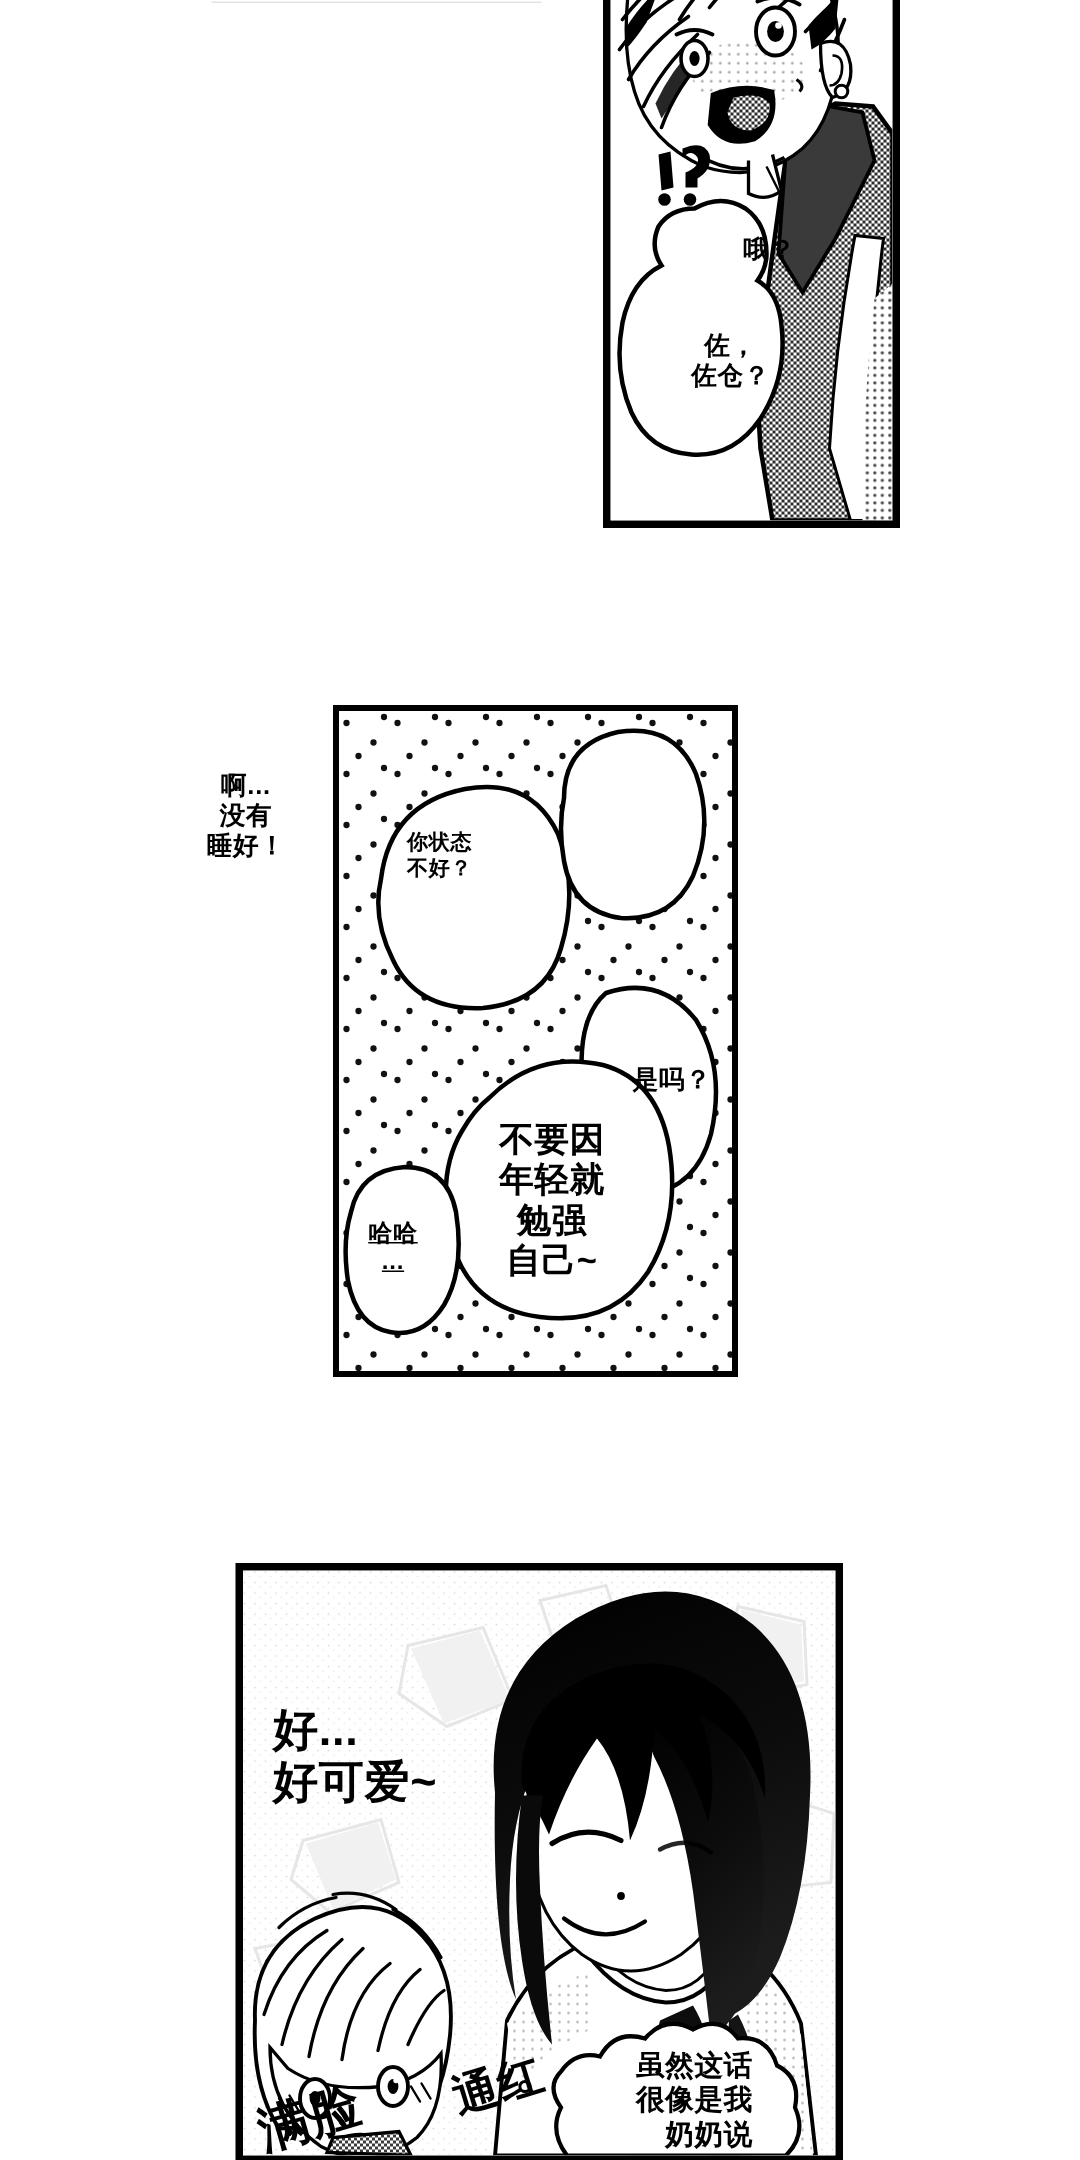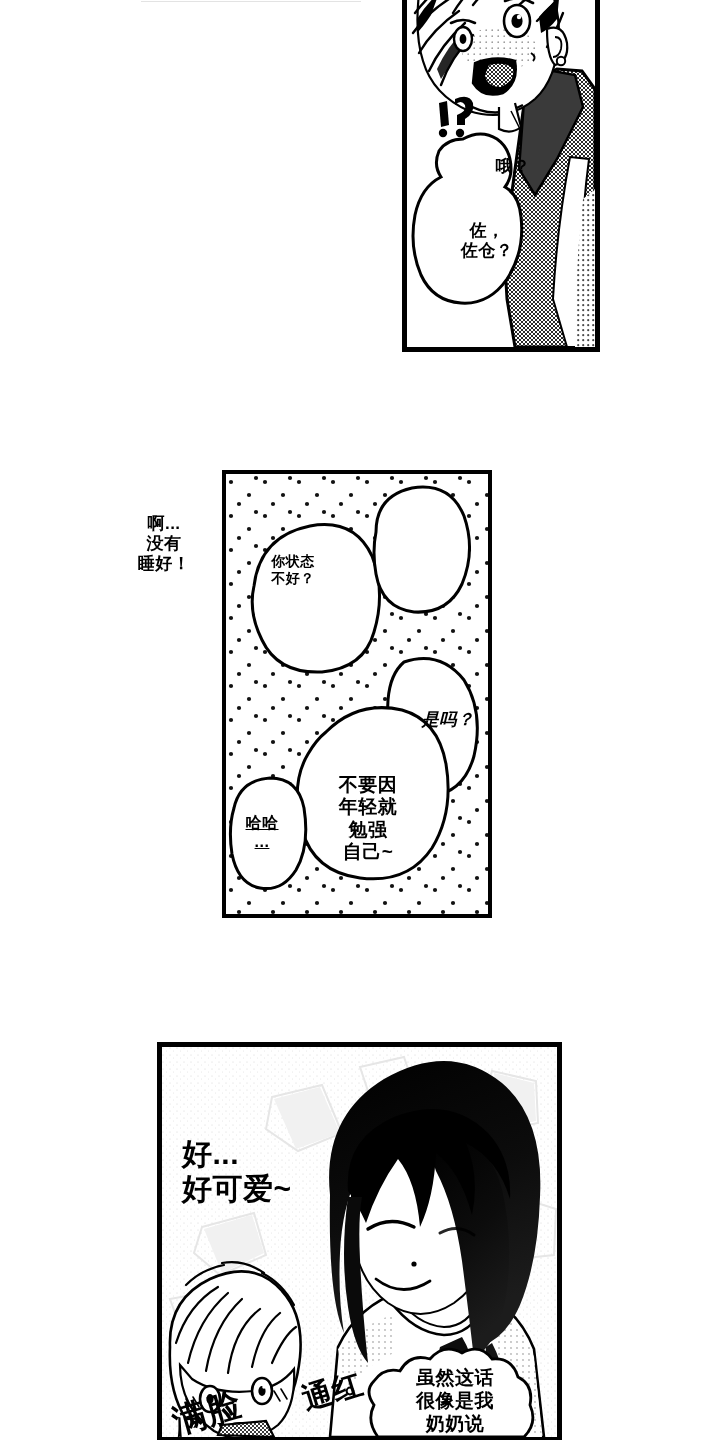--- a/index.html
+++ b/index.html
@@ -67,27 +67,27 @@
     letter-spacing: 1px;
   }
 
   
   #p1t1 { left: 64px;  top: 158px; width: 84px; font-size: 17px; }
   #p1t2 { left: 30px;  top: 222px; width: 100px; font-size: 17px; }
 
   
   #p2t1 { left: 122px; top: 514px; width: 84px; font-size: 17px; }
   #p2t2 { left: 250px; top: 553px; width: 86px; font-size: 14px; }
-  #p2t3 { left: 408px; top: 710px; width: 80px; font-size: 17px; font-style: italic; }
-  #p2t4 { left: 322px; top: 774px; width: 92px; font-size: 19px; }
+  #p2t3 { left: 408px; top: 710px; width: 80px; font-size: 17px; }
+  #p2t4 { left: 322px; top: 746px; width: 92px; font-size: 23px; }
   #p2t5 { left: 232px; top: 814px; width: 60px; font-size: 16px; text-decoration: underline; }
 
   
   #p3t1 { left: 182px; top: 1136px; width: 170px; font-size: 30px; text-align:left; }
-  #p3t2 { left: 395px; top: 1366px; width: 120px; font-size: 19px; text-align:center; line-height:1.22; }
+  #p3t2 { left: 382px; top: 1366px; width: 120px; font-size: 19px; text-align:right; line-height:1.22; }
   #p3sfx1 { left: 168px; top: 1404px; font-size: 34px; transform: rotate(-16deg); transform-origin: left top; color:#000; }
   #p3sfx2 { left: 298px; top: 1384px; font-size: 30px; transform: rotate(-17deg); transform-origin: left top; }
 </style>
 </head>
 <body>
 
 <div id="page">
 
   <div class="top-rule"></div>
 

